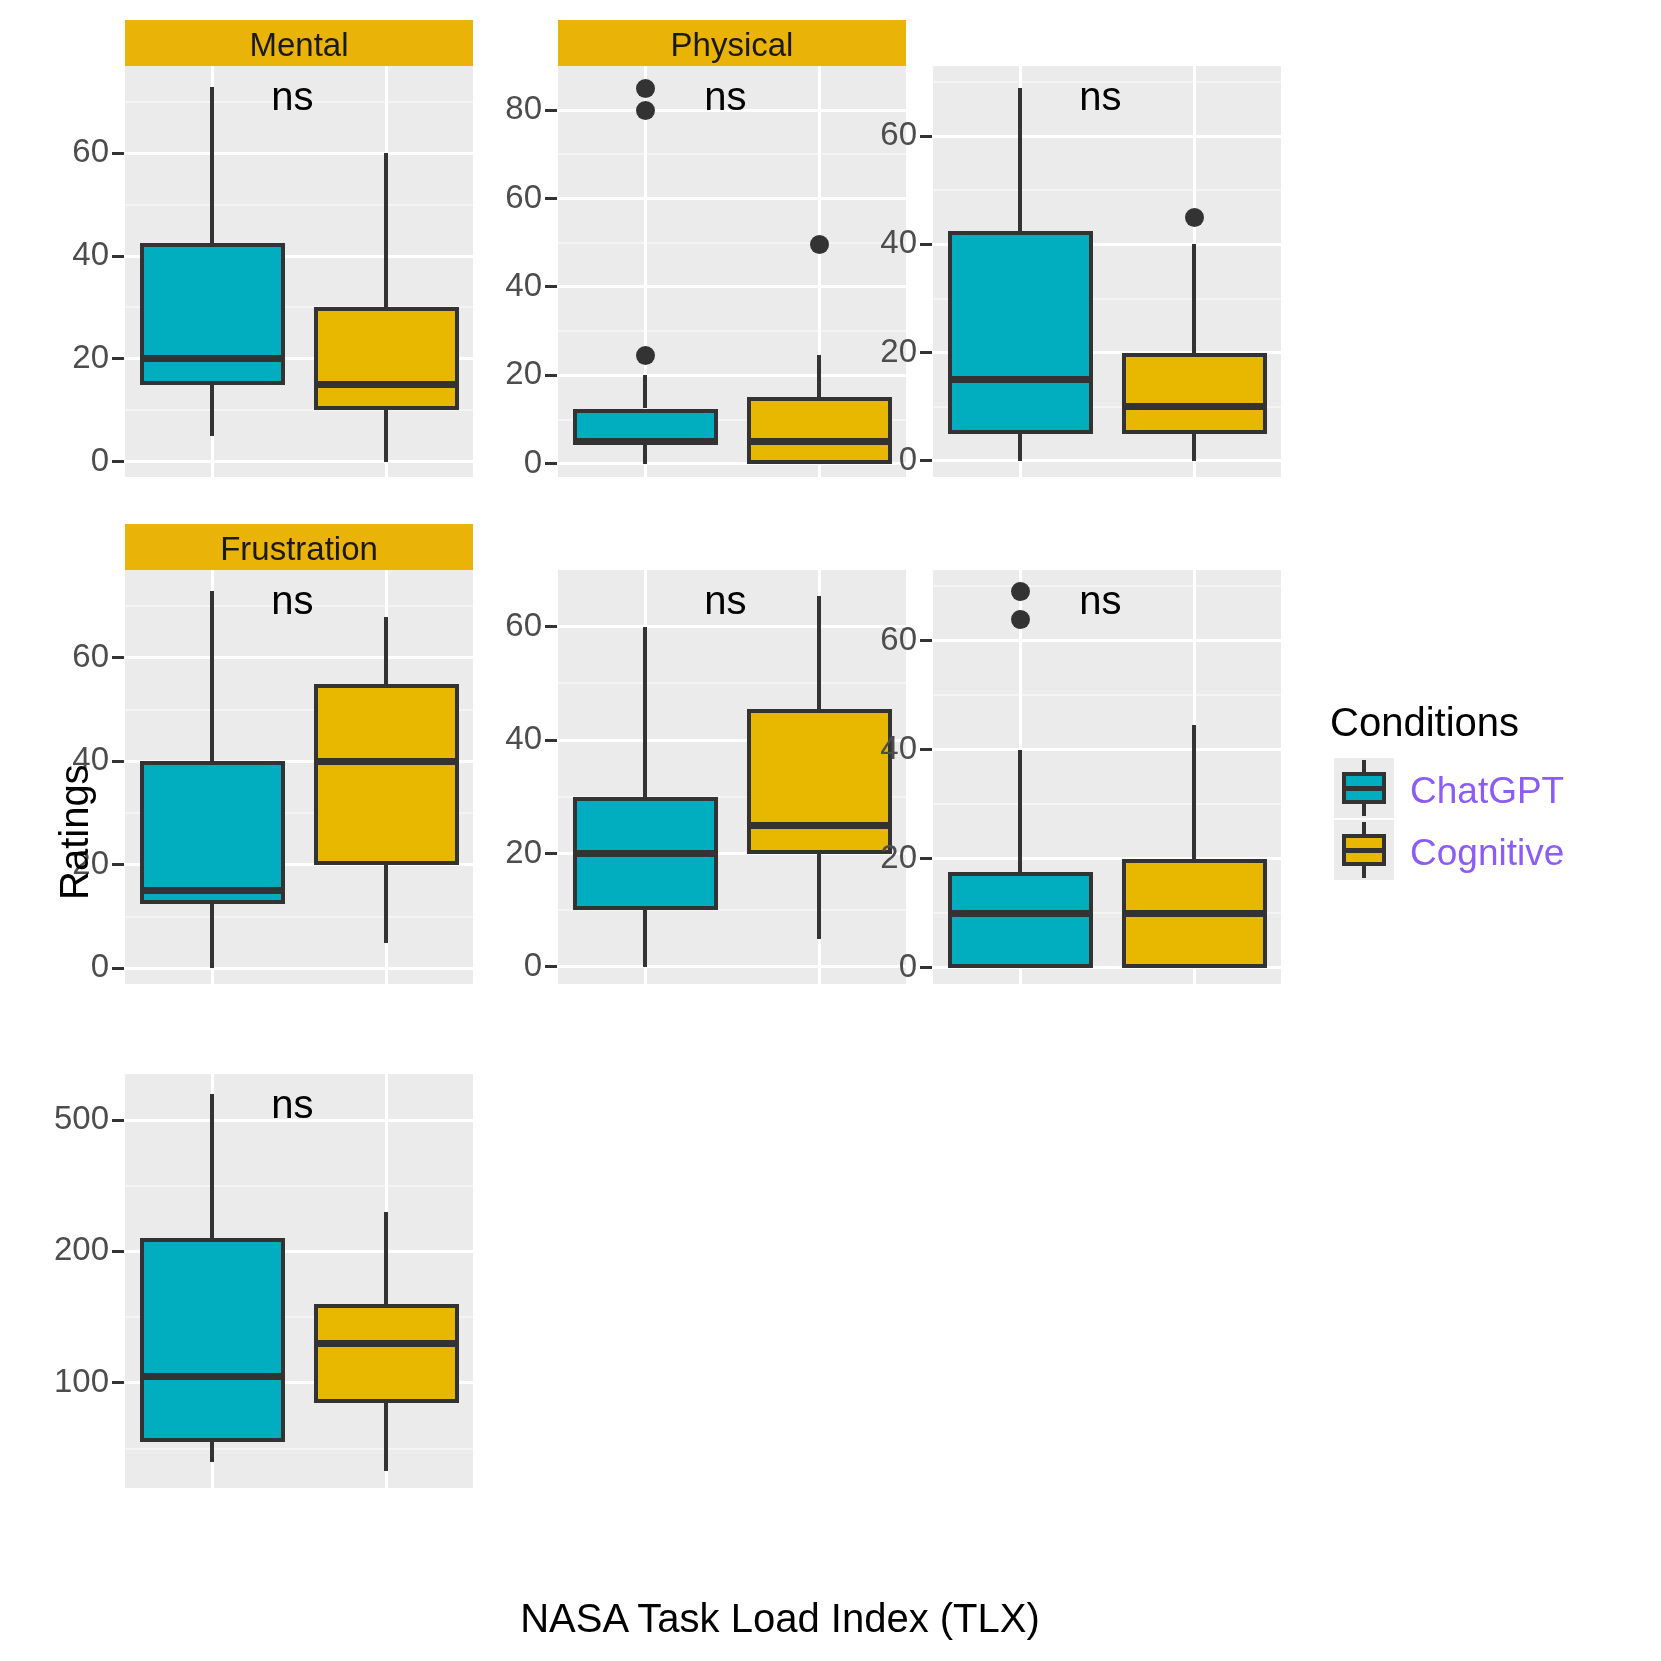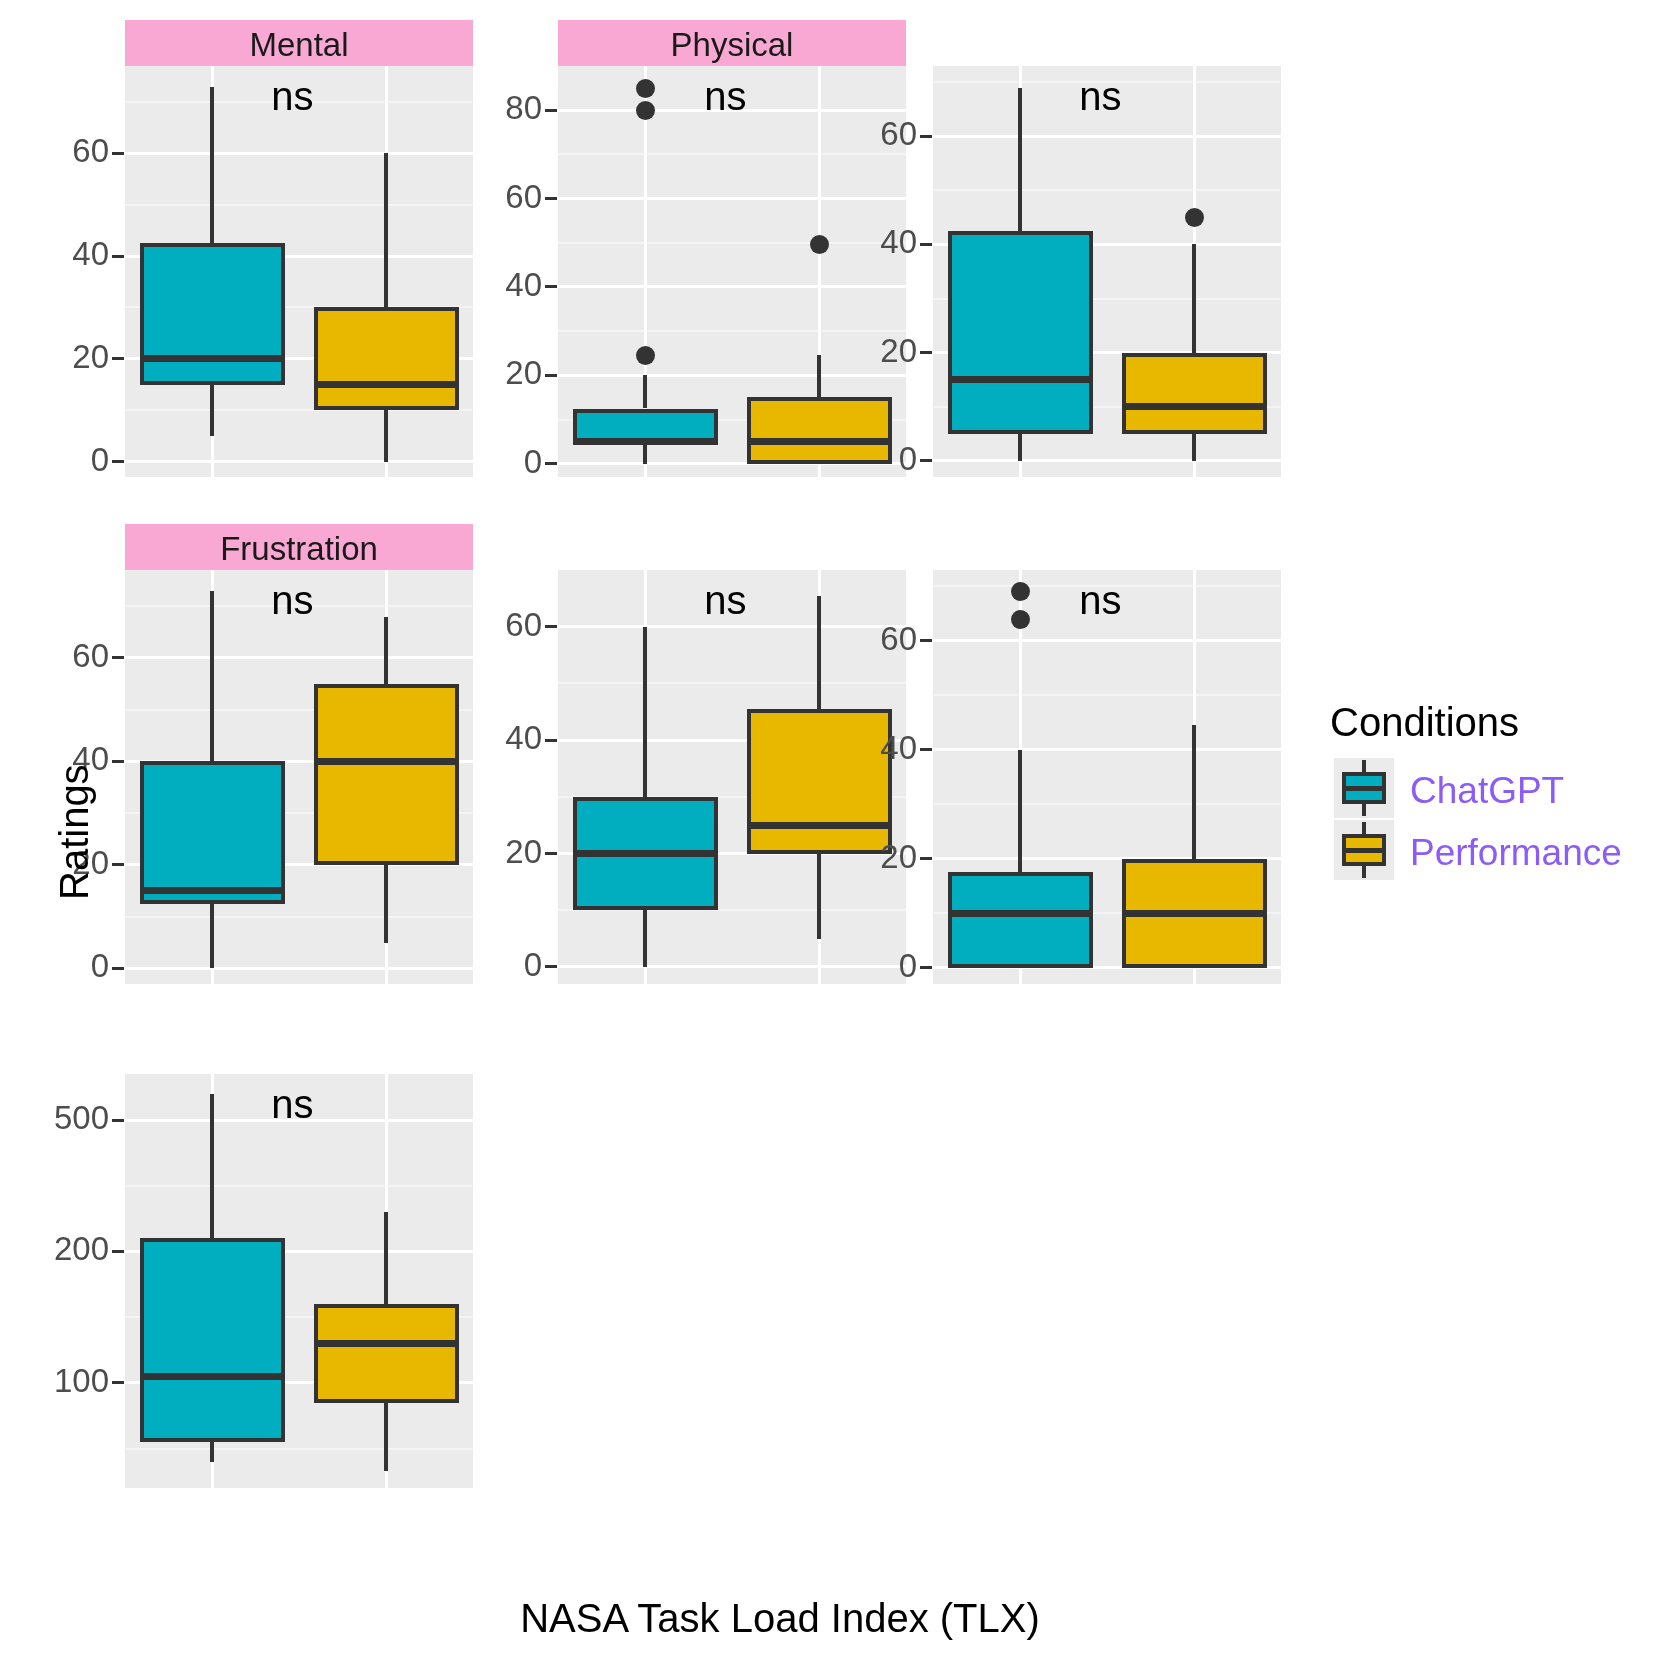--- a/index.html
+++ b/index.html
@@ -7,21 +7,21 @@
   #root{position:absolute;left:0;top:0;width:1661px;height:1661px;}
   .axis-title-y{
     position:absolute;font-size:40px;color:#000;
     transform:rotate(-90deg);transform-origin:left top;white-space:nowrap;
   }
   .axis-title-x{
     position:absolute;font-size:40px;color:#000;white-space:nowrap;text-align:center;
   }
   .facet{position:absolute;}
   .strip{
-    position:absolute;left:0;top:0;width:100%;height:50px;background:#f9a8d4;
+    position:absolute;left:0;top:0;width:100%;height:50px;background:#eab308;
     display:flex;align-items:center;justify-content:center;
     font-size:33px;color:#1a1a1a;
   }
   .panel{
     position:absolute;left:0;width:100%;background:#ebebeb;overflow:hidden;
   }
   .gridmaj{position:absolute;left:0;width:100%;height:3px;background:#ffffff;}
   .gridmin{position:absolute;left:0;width:100%;height:2px;background:#f4f4f4;}
   .vgrid{position:absolute;top:0;height:100%;width:3px;background:#ffffff;}
   .ytick-lab{
@@ -280,15 +280,15 @@
         <div class="kmed"></div>
         <div class="kw" style="top:44px;height:14px;"></div>
       </div>
       <div class="legend-lab" style="left:80px;top:70px;">ChatGPT</div>
       <div class="legend-key" style="left:4px;top:120px;">
         <div class="kw" style="top:2px;height:14px;"></div>
         <div class="kbox" style="background:#E8B800;"></div>
         <div class="kmed"></div>
         <div class="kw" style="top:44px;height:14px;"></div>
       </div>
-      <div class="legend-lab" style="left:80px;top:132px;">Performance</div>
+      <div class="legend-lab" style="left:80px;top:132px;">Cognitive</div>
     </div>
   </div>
 
 </body></html>

